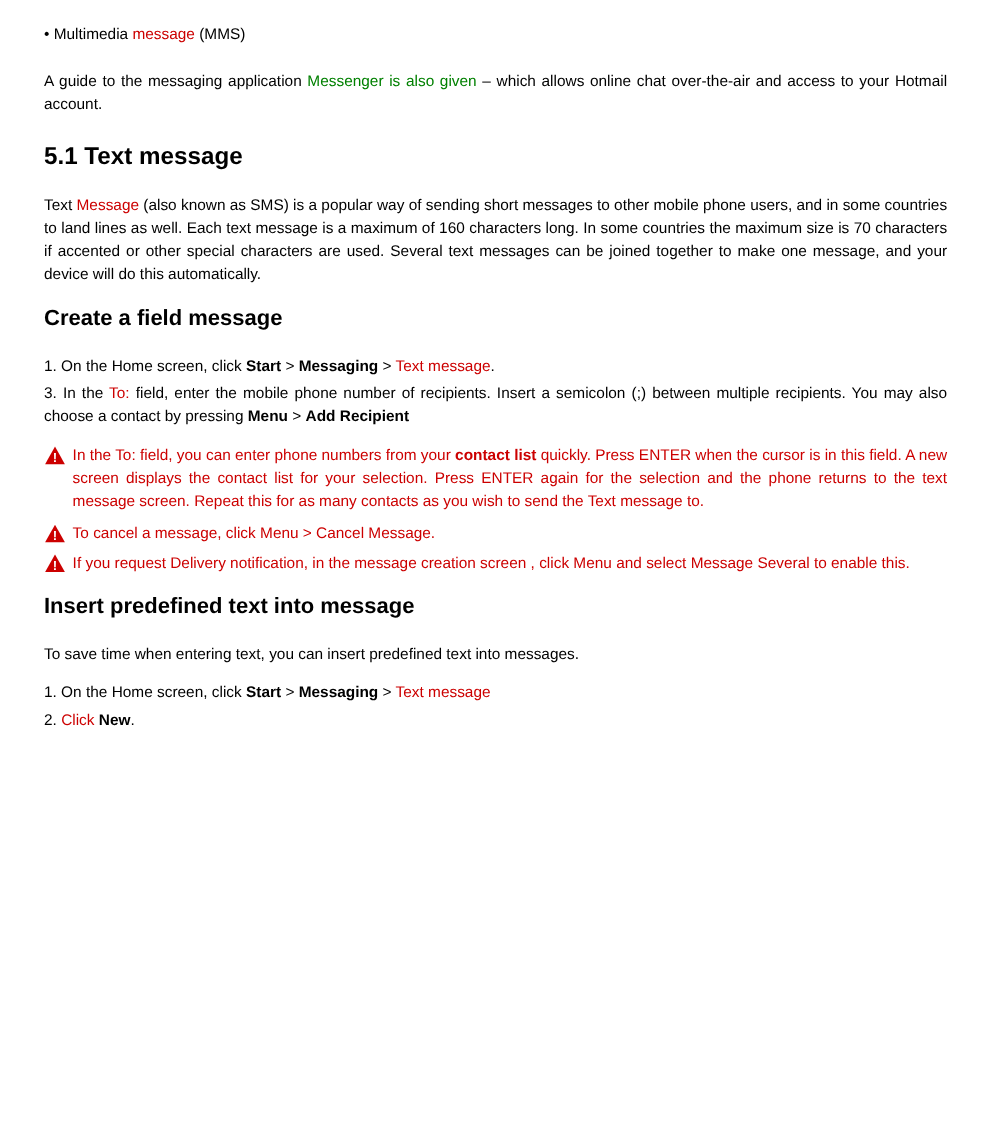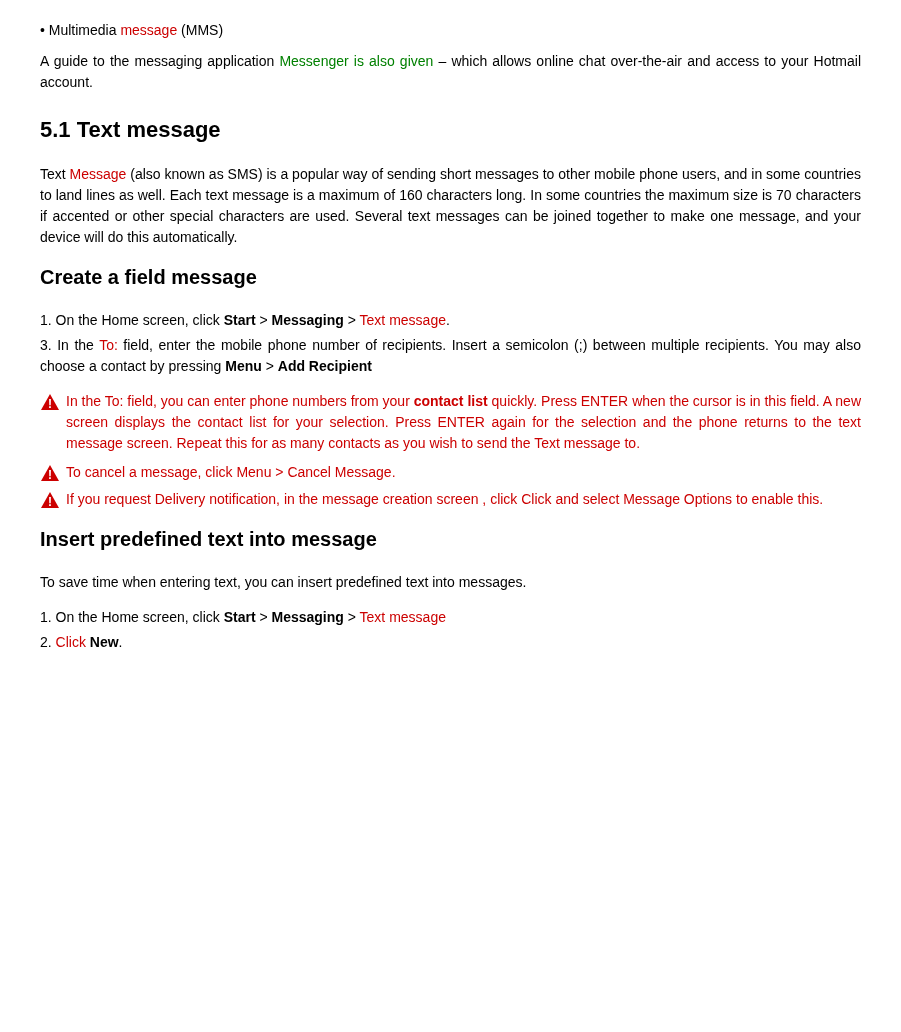--- a/index.html
+++ b/index.html
@@ -13,21 +13,21 @@
       font-size: 14px;
       color: #000;
       background: #fff;
       width: 901px;
       min-height: 1032px;
       padding: 20px 40px 30px 40px;
       line-height: 1.5;
     }
 
     .intro-bullet {
-      margin-bottom: 10px;
+      margin-bottom: 22px;
     }
 
     .intro-text {
       margin-bottom: 20px;
       text-align: justify;
     }
 
     h1.section-title {
       font-size: 22px;
       font-weight: bold;
@@ -161,21 +161,21 @@
   </div>
 
   <div class="warning-line">
     <span class="warning-icon">
       <svg viewBox="0 0 20 20" xmlns="http://www.w3.org/2000/svg">
         <polygon points="10,2 19,18 1,18" fill="#cc0000" stroke="none"></polygon>
         <text x="10" y="16" text-anchor="middle" fill="white" font-size="12" font-weight="bold">!</text>
       </svg>
     </span>
     <span class="warning-text-block">
-      <span>If you </span><span class="red">request</span><span> Delivery notification, in the message creation screen , </span><span>click Click and select Message Options to enable this.</span>
+      <span>If you </span><span class="red">request</span><span> Delivery notification, in the message creation screen , </span><span>click Menu and select Message Several to enable this.</span>
     </span>
   </div>
 
 </div>
 
 <h2 class="subsection-title-lg">Insert predefined text into message</h2>
 
 <div class="body-text">To save time when entering text, you can insert predefined text into messages.</div>
 
 <div class="steps-container">

